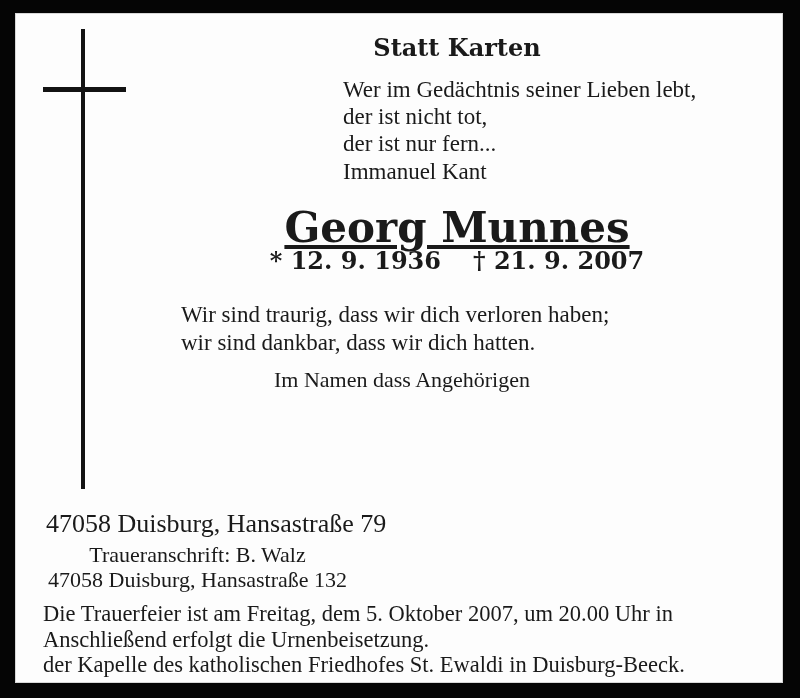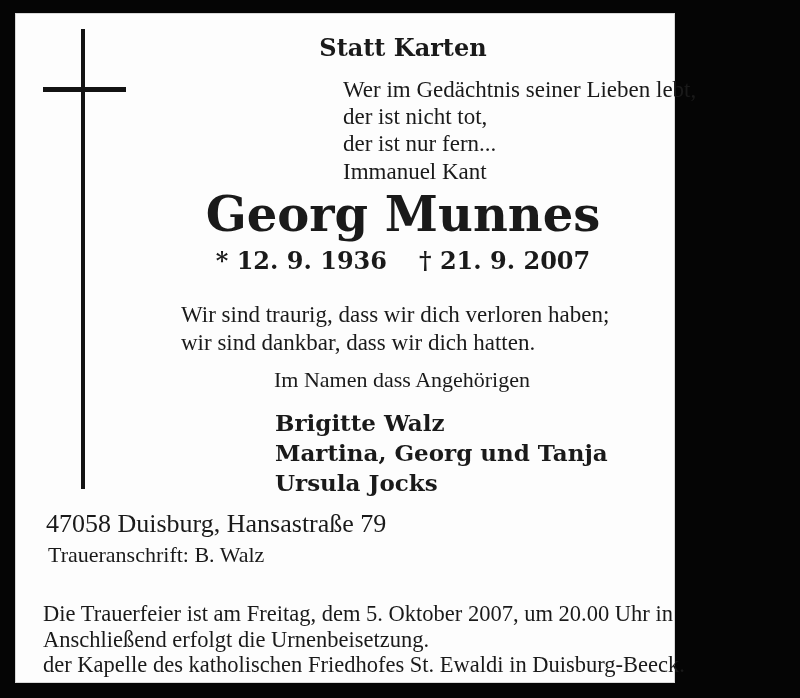--- a/index.html
+++ b/index.html
@@ -10,21 +10,21 @@
     overflow: hidden;
   }
   .page {
     position: relative;
     width: 800px; height: 698px;
     background: #050505;
   }
   .paper {
     position: absolute;
     left: 15px; top: 13px;
-    width: 660px; height: 670px;
+    width: 768px; height: 670px;
     background: #fdfdfd;
     border: 1px solid #d8d8d8;
     color: #1a1a1a;
     padding-left: 28px;
   }
   
   .cross { position: absolute; left: 0; top: 0; width: 130px; height: 480px; }
   .cross .v {
     position: absolute; left: 65px; top: 15px;
     width: 4px; height: 460px; background: #131313;
@@ -43,22 +43,23 @@
   .quote-block {
     position: absolute; left: 327px; top: 62px;
     font-size: 23px; line-height: 27px;
     white-space: nowrap;
   }
   .quote-attr {
     position: absolute; left: 327px; top: 144px; width: 390px;
     text-align: left; font-size: 23px; line-height: 27px;
   }
   .deceased-name {
-    top: 174px; font-size: 48px; line-height: 52px;
+    top: 188px; font-size: 42px; line-height: 52px;
     white-space: nowrap;
+    text-decoration: underline;
   }
   .dates-line { top: 233px; font-size: 24px; line-height: 28px; white-space: nowrap; }
   .dates-line .death-part { margin-left: 32px; }
   .condolence {
     position: absolute; left: 165px; top: 287px;
     font-size: 23px; line-height: 28px; white-space: nowrap;
   }
   .on-behalf {
     position: absolute; left: 258px; top: 353px;
     font-size: 22px; line-height: 26px; white-space: nowrap;
@@ -107,30 +108,26 @@
       <span class="birth-part"><span>*</span> <span>12. 9. 1936</span></span><span class="death-part"><span>†</span> <span>21. 9. 2007</span></span>
     </div>
 
     <div class="condolence">
       <div>Wir sind traurig, dass wir dich verloren haben;</div>
       <div>wir sind dankbar, dass wir dich hatten.</div>
     </div>
 
     <div class="on-behalf">Im Namen dass Angehörigen</div>
 
-    <div class="mourners bold-serif">
-      <div>Brigitte Walz</div>
-      <div>Martina, Georg und Tanja</div>
-      <div>Ursula Jocks</div>
-    </div>
 
     <div class="addr-primary">47058 Duisburg, Hansastraße 79</div>
 
     <div class="mourning-addr">
       <div>Traueranschrift: B. Walz</div>
+      <div>47058 Duisburg, Hansastraße 132</div>
     </div>
 
     <div class="funeral-info">
       <div>Die Trauerfeier ist am Freitag, dem 5. Oktober 2007, um 20.00 Uhr in</div>
       <div>Anschließend erfolgt die Urnenbeisetzung.</div>
       <div>der Kapelle des katholischen Friedhofes St. Ewaldi in Duisburg-Beeck.</div>
     </div>
 
   </div>
 </div>

